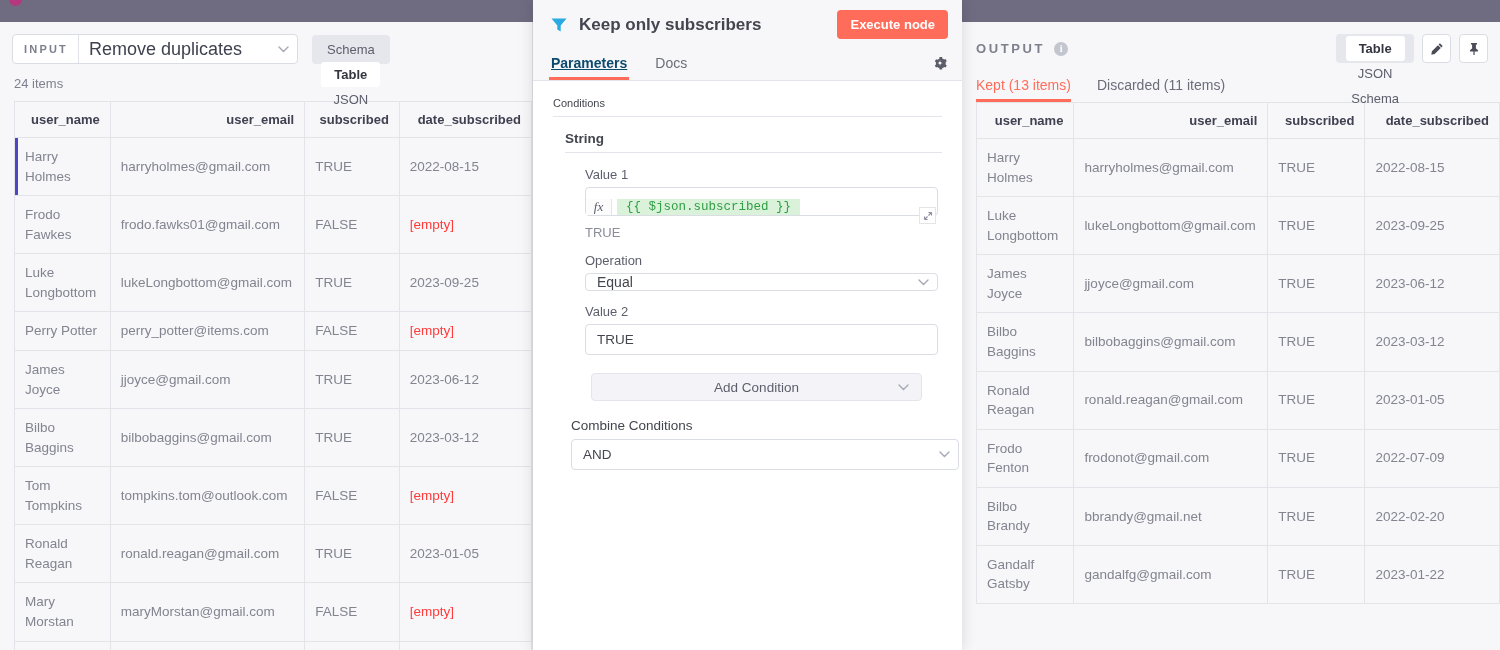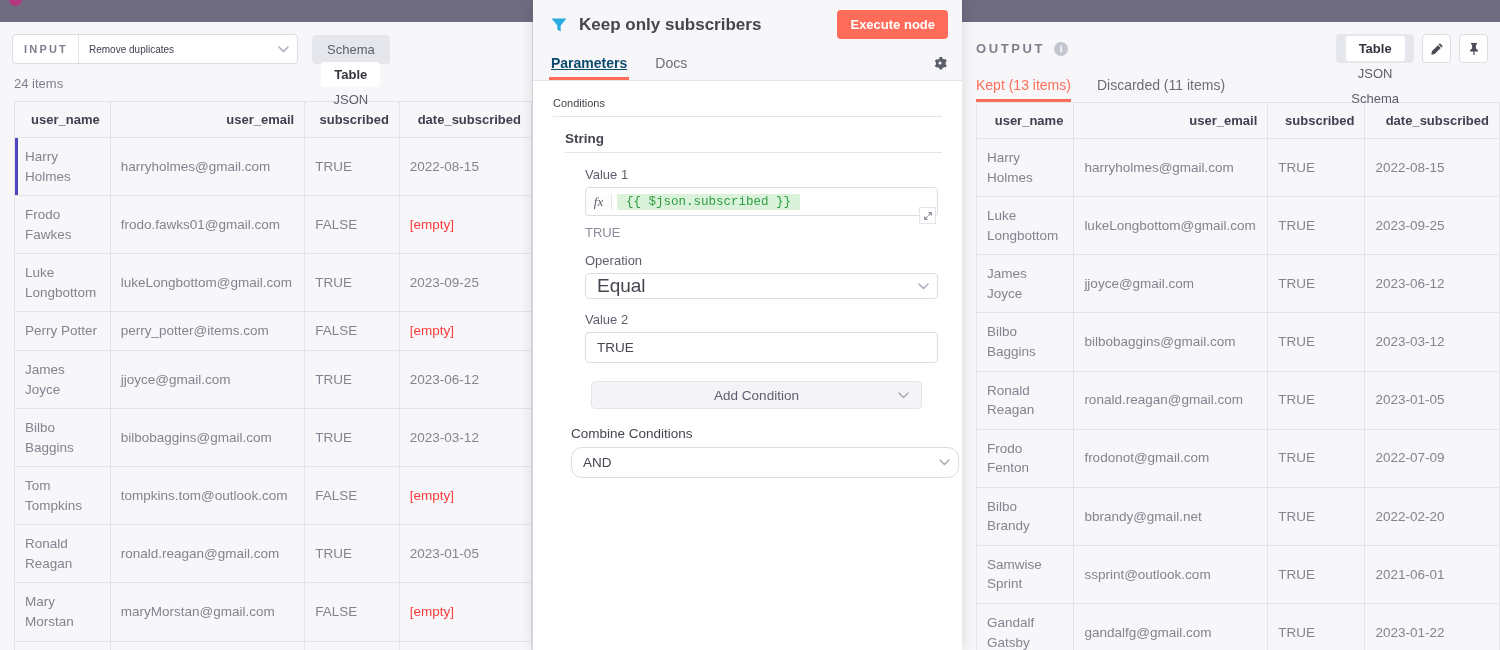--- a/index.html
+++ b/index.html
@@ -45,21 +45,21 @@
   }
   .input-label {
     font-size: 11px; letter-spacing: 2.2px;
     color: #7d7f8c; font-weight: 600;
     padding: 0 10px 0 11px;
     border-right: 1px solid #e2e3e9;
     line-height: 28px; height: 28px;
     white-space: nowrap;
   }
   .input-select-value {
-    flex: 1; font-size: 10px; color: #3f4150;
+    flex: 1; font-size: 18px; color: #3f4150;
     padding-left: 10px;
   }
   .chev {
     width: 20px; margin-right: 8px;
     color: #a6a8b5; font-size: 11px; text-align: right;
   }
   .chev svg { display:block; margin-left:auto; }
 
   .seg {
     display: flex; align-items: center;
@@ -152,21 +152,21 @@
   }
   .sub-head {
     font-size: 13.5px; color: #44464f; font-weight: 600;
     margin-left: 12px; padding-bottom: 6px;
     border-bottom: 1px solid #e4e5eb; margin-bottom: 14px;
   }
   .field { margin-left: 32px; margin-right: 0; margin-bottom: 13px; }
   .field-label { font-size: 13px; color: #5c5e6b; margin-bottom: 5px; }
 
   .expr-input {
-    display: flex; align-items: center;
+    display: flex; align-items: flex-end;
     border: 1px solid #dbdde4; border-radius: 4px;
     background: #ffffff; height: 29px; position: relative;
     width: 353px;
   }
   .fx-badge {
     width: 26px; display: flex; align-items: center; justify-content: center;
     font-family: "Liberation Serif", serif; font-style: italic;
     font-size: 13px; color: #5c5e6b;
     border-right: 1px solid #e4e5eb; background: #fcfcfd;
     flex: 0 0 auto;
@@ -185,42 +185,42 @@
     width: 17px; height: 17px;
     background: #ffffff; border: 1px solid #e4e5eb;
     display: flex; align-items: center; justify-content: center;
     color: #8a8c99; cursor: nwse-resize;
   }
   .expr-result { font-size: 13px; color: #8a8c99; margin-top: 9px; }
 
   .select-box {
     display: flex; align-items: center;
     border: 1px solid #dbdde4; border-radius: 4px;
-    background: #ffffff; height: 26px; width: 353px;
-    font-size: 19px; color: #44464f; padding-left: 11px;
+    background: #ffffff; height: 18px; width: 353px;
+    font-size: 14px; color: #44464f; padding-left: 11px;
   }
   .select-box .chev { flex: 0 0 auto; }
   .text-input {
     display: flex; align-items: center;
     border: 1px solid #dbdde4; border-radius: 4px;
     background: #ffffff; height: 31px; width: 353px;
     font-size: 13.5px; color: #44464f; padding-left: 11px;
   }
   .add-condition {
     display: flex; align-items: center; justify-content: center;
     background: #f4f4f8; border: 1px solid #e4e5eb; border-radius: 4px;
     height: 28px; margin: 18px 20px 0 38px; position: relative;
     font-size: 13.5px; color: #5c5e6b; cursor: pointer;
   }
   .add-condition .chev { position: absolute; right: 4px; }
   .combine-wrap { margin: 17px 20px 0 18px; }
   .combine-label { font-size: 13.5px; color: #44464f; margin-bottom: 6px; }
   .combine-select {
     display: flex; align-items: center;
-    border: 1px solid #dbdde4; border-radius: 11px;
+    border: 1px solid #dbdde4; border-radius: 4px;
     background: #ffffff; height: 31px; width: 388px;
     font-size: 13.5px; color: #44464f; padding-left: 11px;
   }
 
   
   .output-panel {
     position: absolute; left: 962px; top: 22px;
     width: 538px; height: 628px;
     background: #f7f7fa;
   }
@@ -520,26 +520,20 @@
               <td>TRUE</td>
               <td>2022-07-09</td>
             </tr>
             <tr>
               <td>Bilbo Brandy</td>
               <td>bbrandy@gmail.net</td>
               <td>TRUE</td>
               <td>2022-02-20</td>
             </tr>
             <tr>
-              <td>Samwise Sprint</td>
-              <td>ssprint@outlook.com</td>
-              <td>TRUE</td>
-              <td>2021-06-01</td>
-            </tr>
-            <tr>
               <td>Gandalf Gatsby</td>
               <td>gandalfg@gmail.com</td>
               <td>TRUE</td>
               <td>2023-01-22</td>
             </tr>
           </tbody>
       </table>
     </div>
   </div>
 

